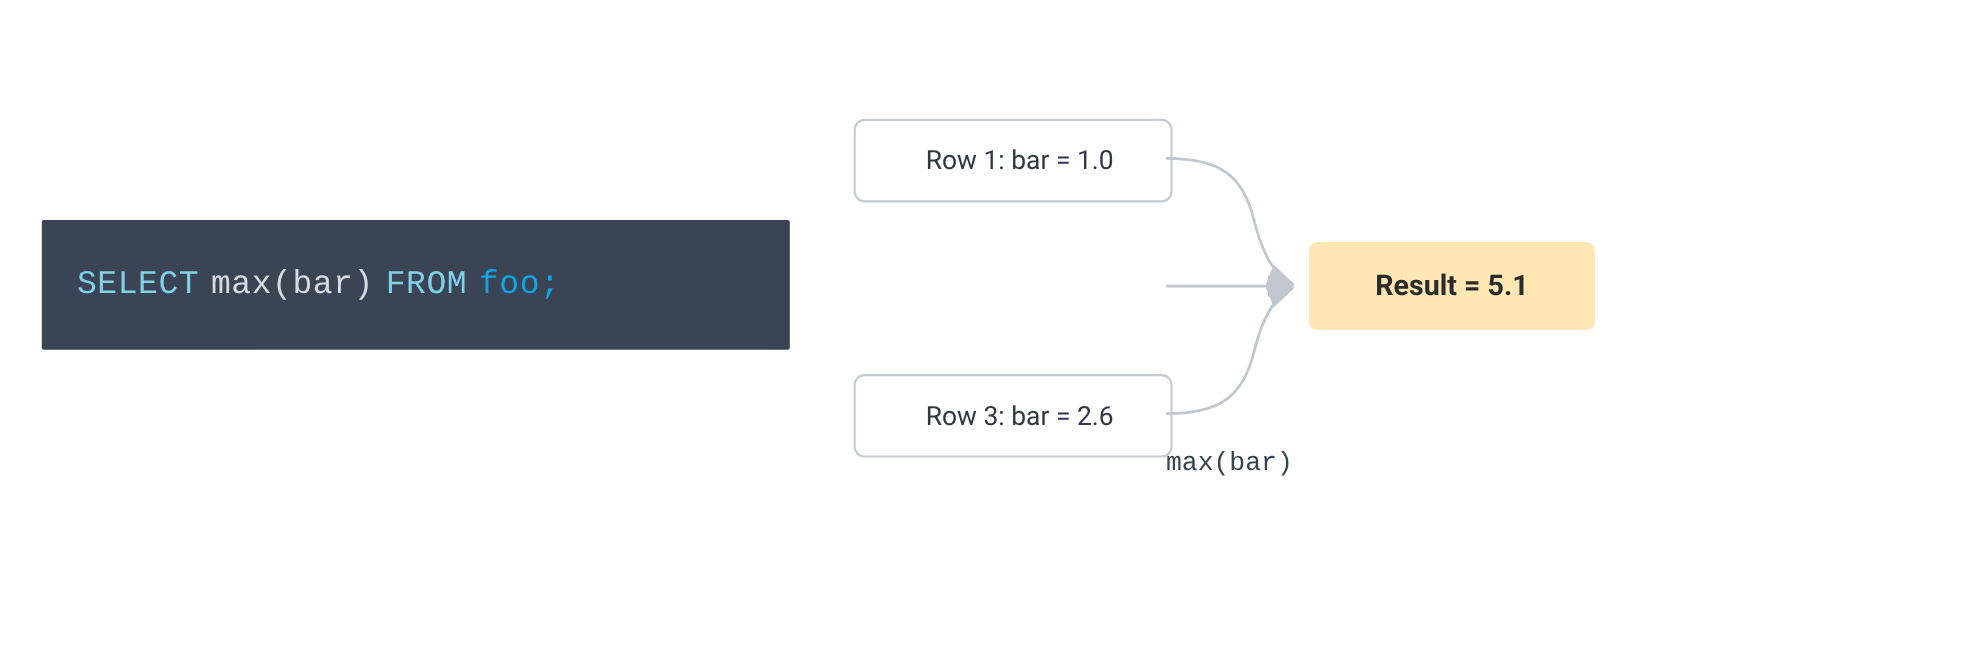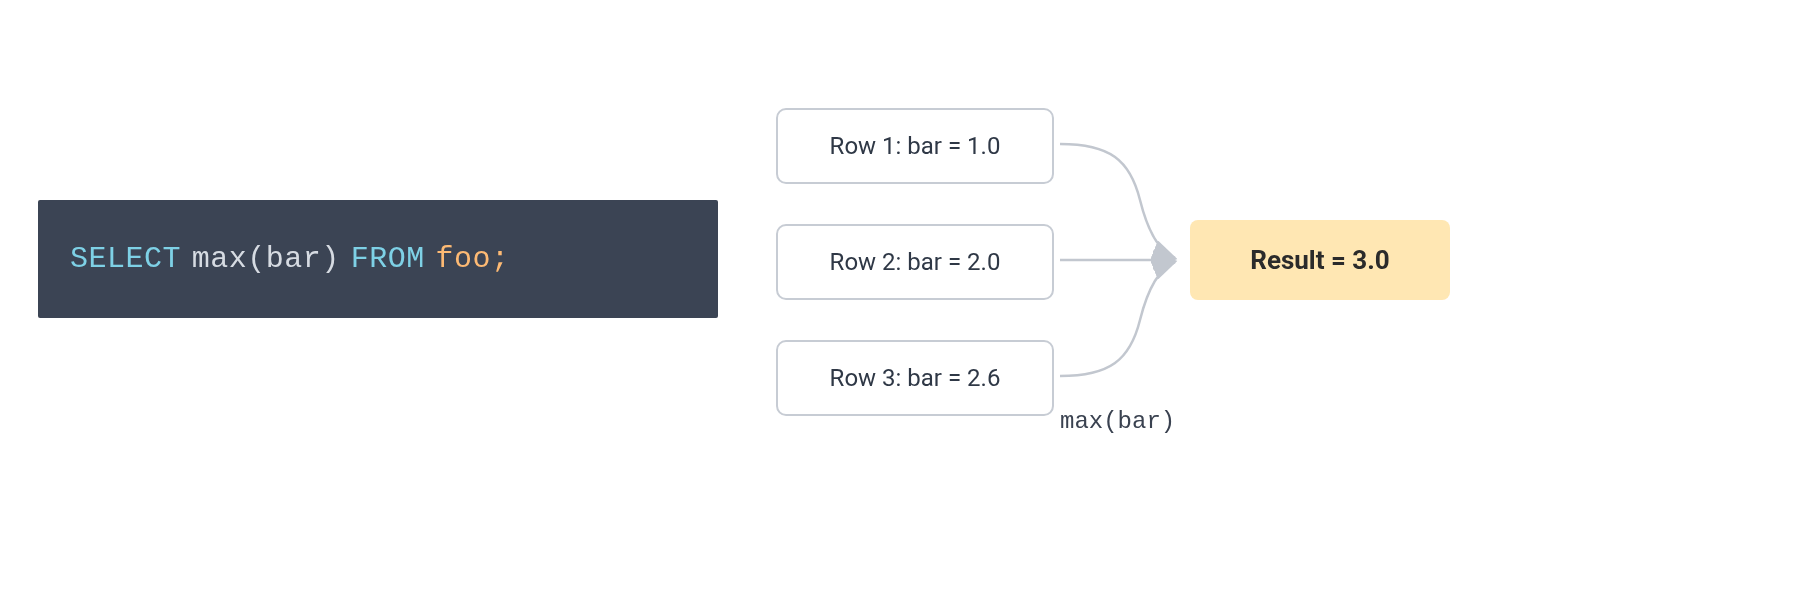--- a/index.html
+++ b/index.html
@@ -30,37 +30,38 @@
     align-items: center;
     padding-left: 32px;
     box-sizing: border-box;
     font-family: ui-monospace, SFMono-Regular, Menlo, Consolas, "Liberation Mono", monospace;
     font-size: 30px;
     color: #d6dbe2;
     letter-spacing: 0.5px;
   }
   .code-block .kw { color: #7ed1e6; }
   .code-block .fn { color: #d6dbe2; }
-  .code-block .id { color: #fdba74; text-align: right; }
+  .code-block .id { color: #0ea5e9; text-align: right; }
   .code-block .space { display:inline-block; width:0.6ch; }
 
   
   .row-box {
     position: absolute;
     left: 776px;
     width: 274px;
     height: 72px;
     border: 2px solid #c7ccd4;
     border-radius: 10px;
     background: #ffffff;
     display: flex;
     align-items: center;
     justify-content: center;
     font-size: 24px;
     color: #2f3846;
+    padding-left: 12px;
   }
   .row-1 { top: 108px; }
   .row-2 { top: 224px; }
   .row-3 { top: 340px; }
 
   .result-box {
     position: absolute;
     left: 1190px;
     top: 220px;
     width: 260px;
@@ -106,29 +107,26 @@
     <span class="space"></span>
     <span class="kw">FROM</span>
     <span class="space"></span>
     <span class="id">foo</span>
       <span class="id">;</span>
   </div>
 
   <div class="row-box row-1">
     <span>Row 1: bar = 1.0</span>
   </div>
-  <div class="row-box row-2">
-    <span>Row 2: bar = 2.0</span>
-  </div>
   <div class="row-box row-3">
     <span>Row 3: bar = 2.6</span>
   </div>
 
   <div class="result-box">
-    <span>Result = 3.0</span>
+    <span>Result = 5.1</span>
   </div>
 
   <div class="agg-label">max(bar)</div>
 
   <svg class="overlay" viewBox="0 0 1804 600">
     <defs>
       <marker id="arrowhead" markerWidth="10" markerHeight="8" refX="9" refY="4" orient="auto" markerUnits="strokeWidth">
         <path d="M0,0 L10,4 L0,8 Z" fill="#c2c7cf"></path>
       </marker>
     </defs>

